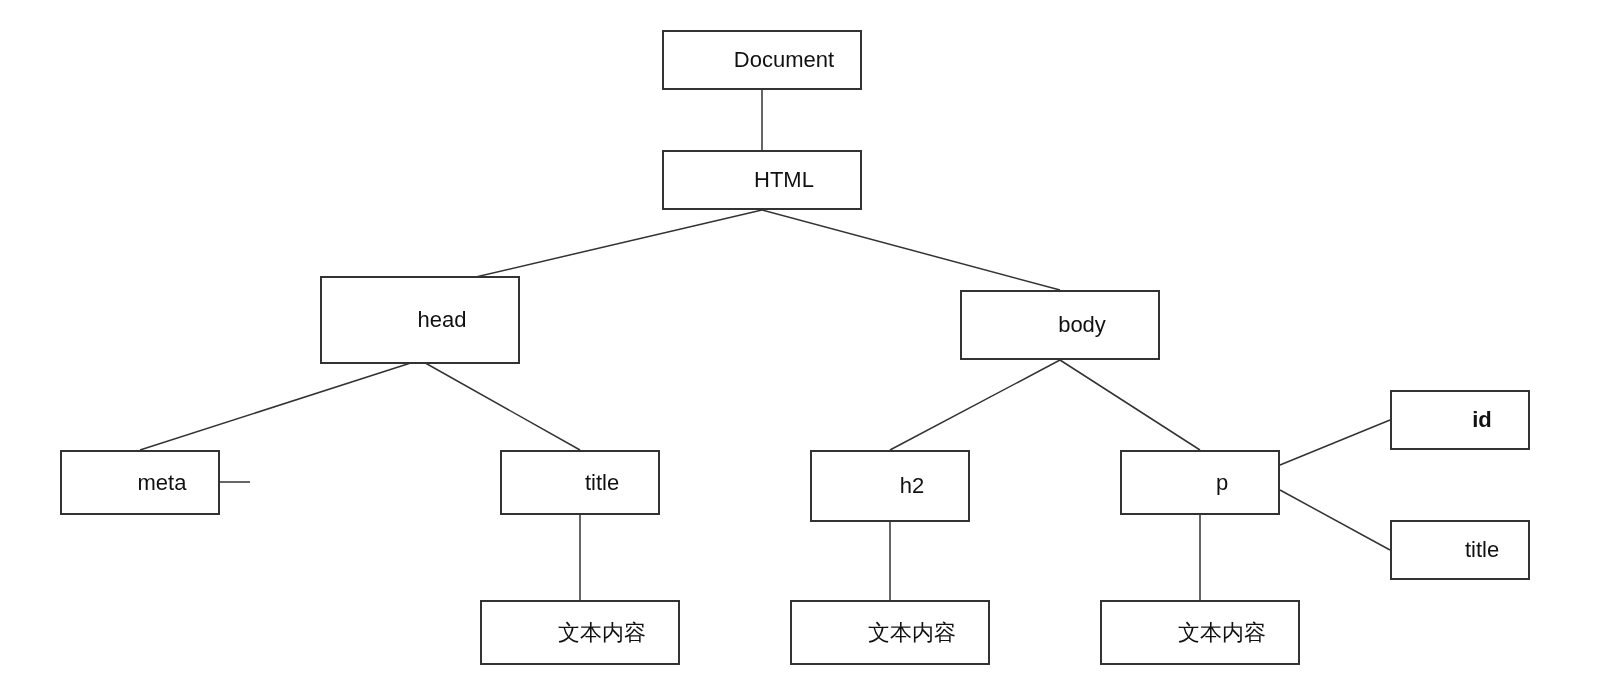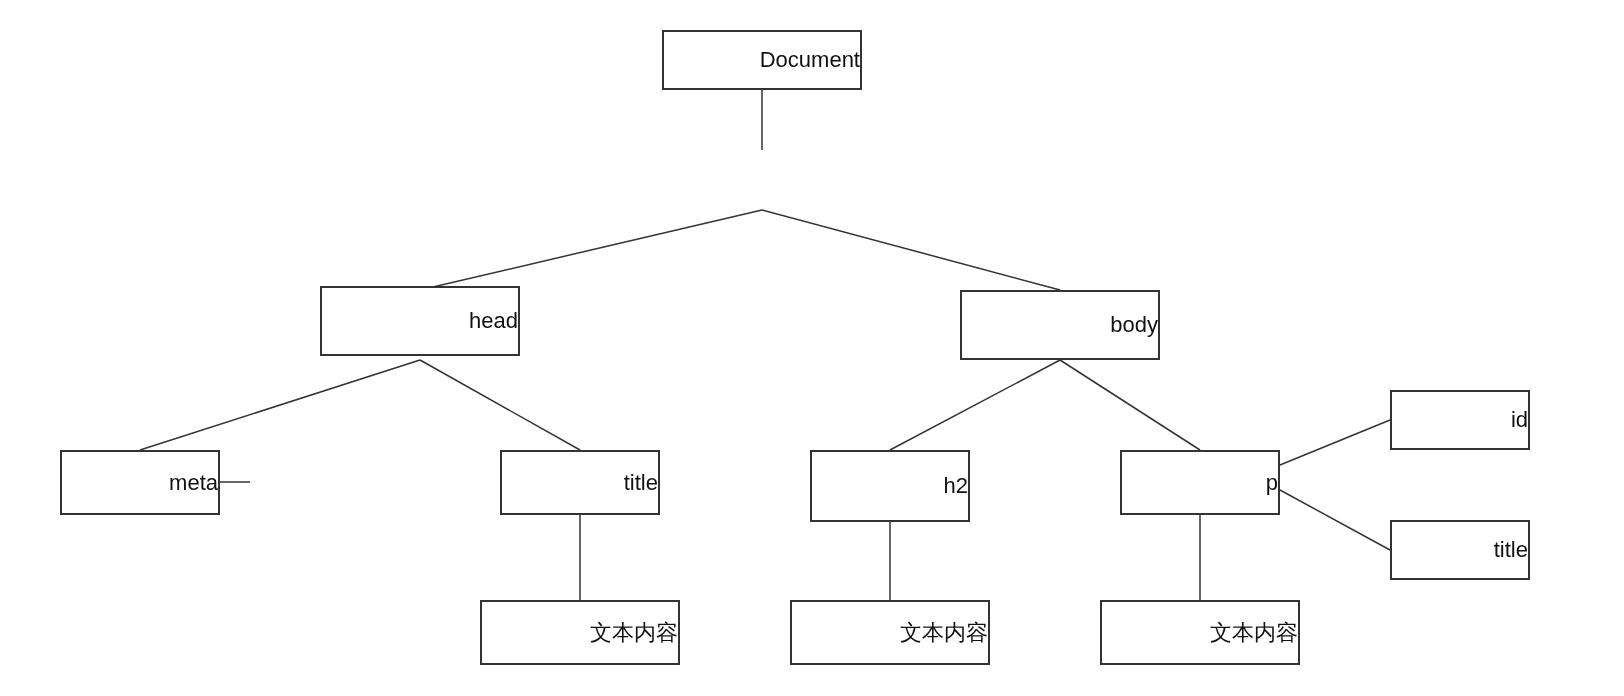--- a/index.html
+++ b/index.html
@@ -22,21 +22,21 @@
       width: 1624px;
       height: 696px;
       pointer-events: none;
     }
     .node {
       position: absolute;
       border: 2px solid #333;
       background: #fff;
       display: flex;
       align-items: center;
-      justify-content: flex-end;
+      justify-content: center;
       font-size: 22px;
       color: #111;
       padding-left: 44px;
     }
     
   </style>
 </head>
 <body>
 
 <div id="diagram">
@@ -67,22 +67,25 @@
     <line x1="1280" y1="465" x2="1390" y2="420" stroke="#333" stroke-width="1.5"></line>
 
     <line x1="1280" y1="490" x2="1390" y2="550" stroke="#333" stroke-width="1.5"></line>
 
   </svg>
 
   <div class="node" style="left:662px; top:30px; width:200px; height:60px;">
     <span>Document</span>
   </div>
 
+  <div class="node" style="left:662px; top:150px; width:200px; height:60px;">
+    <span>HTML</span>
+  </div>
 
-  <div class="node" style="left:320px; top:286px; width:200px; height:70px;">
+  <div class="node" style="left:320px; top:276px; width:200px; height:88px;">
     <span>head</span>
   </div>
 
   <div class="node" style="left:60px; top:450px; width:160px; height:65px;">
     <span>meta</span>
   </div>
 
   <div class="node" style="left:960px; top:290px; width:200px; height:70px;">
     <span>body</span>
   </div>
@@ -93,21 +96,21 @@
   </div>
 
   <div class="node" style="left:810px; top:450px; width:160px; height:72px;">
     <span>h2</span>
   </div>
 
   <div class="node" style="left:1120px; top:450px; width:160px; height:65px;">
     <span>p</span>
   </div>
 
-  <div class="node" style="left:1390px; top:390px; width:140px; height:60px;">
+  <div class="node" style="left:1390px; top:390px; width:140px; height:60px;font-weight:bold;">
     <span>id</span>
   </div>
 
   <div class="node" style="left:1390px; top:520px; width:140px; height:60px;">
     <span>title</span>
   </div>
 
   <div class="node" style="left:480px; top:600px; width:200px; height:65px;">
     <span>文本内容</span>
   </div>

